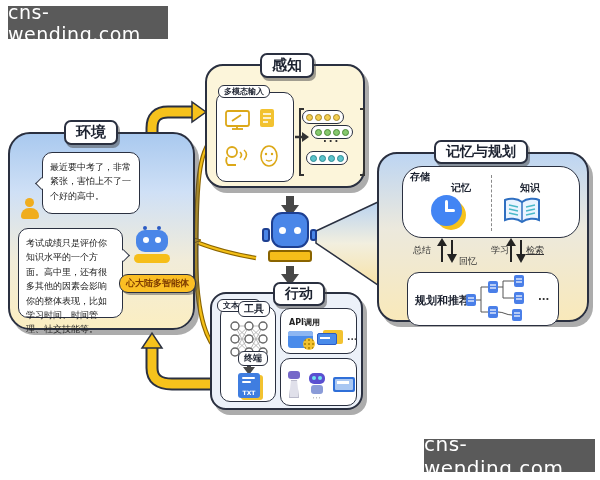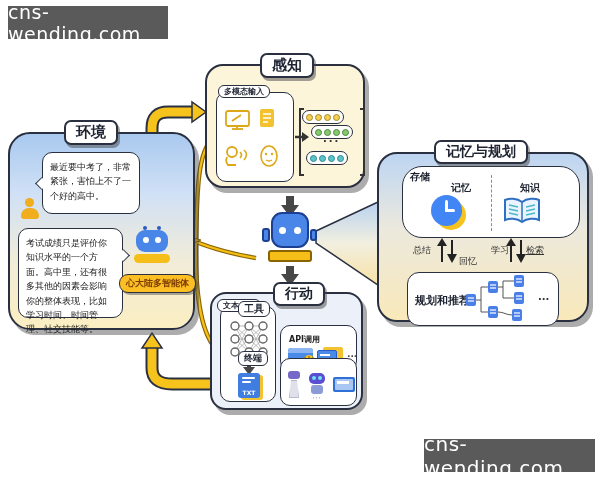--- a/index.html
+++ b/index.html
@@ -68,21 +68,21 @@
   
   .act{left:210px;top:292px;width:153px;height:118px;border-radius:16px;background:#ecf1f9;}
   .act .tab{left:52px;top:-12px;font-size:14px;margin-left:9px;}
   .tg{left:8px;top:12px;width:56px;height:96px;}
   .tg-tab{left:5px;top:5px;}
   .nn{position:absolute;left:8px;top:13px;}
   .dn-arrow{position:absolute;left:22px;top:52px;}
   .txt-file{position:absolute;left:17px;top:66px;width:22px;height:25px;background:#3f7de0;border-radius:3px;box-shadow:3px 2px 0 #f2c230;}
   .txt-file .tl{position:absolute;left:4px;width:13px;height:2px;background:#fff;border-radius:1px;}
   .txt-file .txt-label{position:absolute;left:0;right:0;bottom:2px;text-align:center;font-size:6px;font-weight:bold;color:#fff;}
-  .tools{left:68px;top:31px;width:77px;height:46px;}
+  .tools{left:68px;top:14px;width:77px;height:46px;}
   .tools-tab{left:26px;top:7px;font-size:10px;}
   .api-label{position:absolute;left:8px;top:8px;font-size:8px;font-weight:bold;color:#222;}
   .tool-row{position:absolute;left:7px;top:21px;display:flex;align-items:center;gap:4px;}
   .browser{position:relative;width:25px;height:17px;background:#4a8bea;border-radius:3px;overflow:visible;}
   .browser .b-bar{position:absolute;left:0;top:0;width:100%;height:5px;background:#8db6f2;border-radius:3px 3px 0 0;}
   .browser .globe{position:absolute;right:-2px;bottom:-2px;width:12px;height:12px;border-radius:50%;background:#f2c230;background-image:radial-gradient(#bb8f0e 1px,transparent 1.2px);background-size:4px 4px;}
   .mon{position:relative;width:26px;height:18px;}
   .mon .m-back{position:absolute;right:0;top:0;width:20px;height:14px;background:#f2c230;border-radius:2px;}
   .mon .m-scr{position:absolute;left:0;top:3px;width:20px;height:12px;background:#4a8bea;border:1px solid #2b5cc4;border-radius:2px;}
   .mon .m-line{position:absolute;left:3px;top:7px;width:10px;height:2px;background:#fff;}

